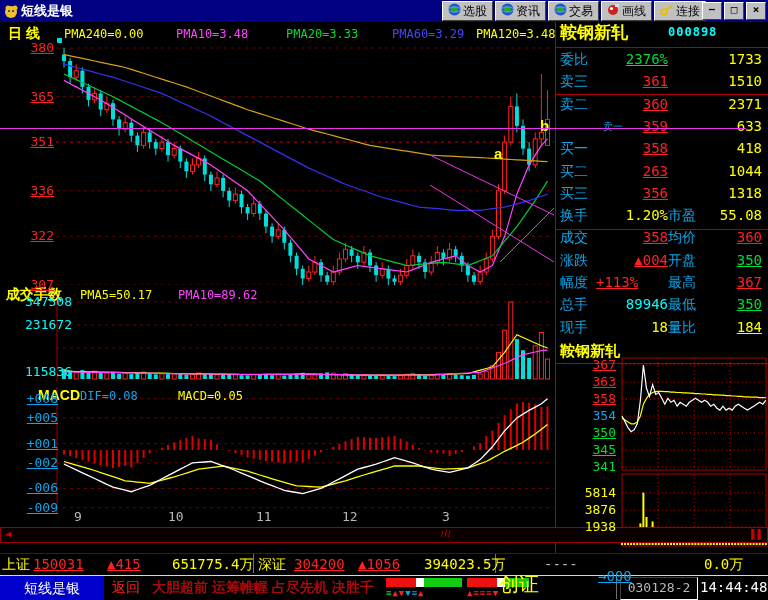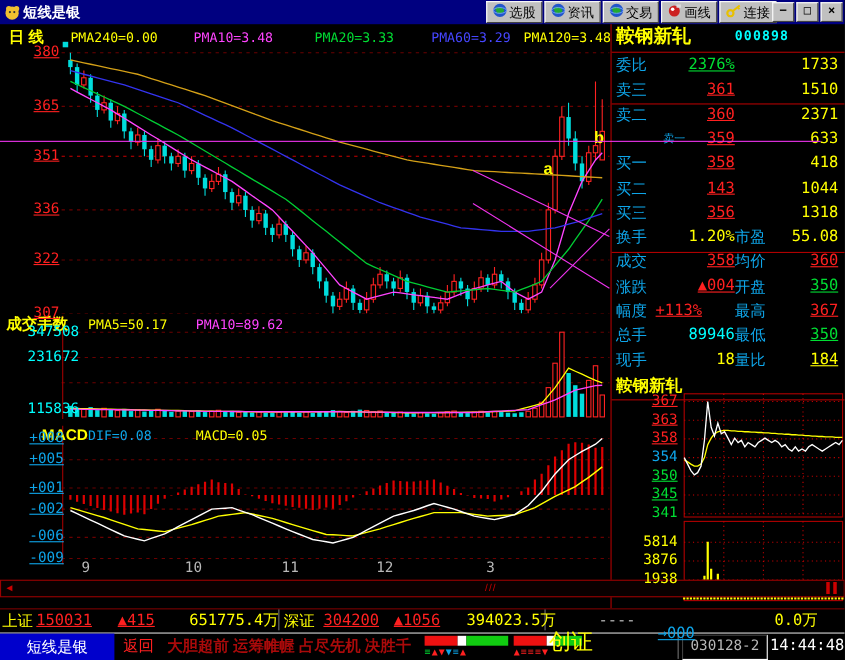--- a/index.html
+++ b/index.html
@@ -624,21 +624,21 @@
     <span class="t wht" style="left: 560px; top: 96.6px; font-size: 14px;">卖二</span>
     <span class="t mono red u" style="left: 596px; top: 96.6px; width: 72px; text-align: right; font-size: 14px;">360</span>
     <span class="t mono yel" style="left: 692px; top: 96.6px; width: 70px; text-align: right; font-size: 14px;">2371</span>
     <span class="t wht" style="left: 560px; top: 118.9px; font-size: 10px; margin-left: 43px;">卖一</span>
     <span class="t mono red u" style="left: 596px; top: 118.9px; width: 72px; text-align: right; font-size: 14px;">359</span>
     <span class="t mono yel" style="left: 692px; top: 118.9px; width: 70px; text-align: right; font-size: 14px;">633</span>
     <span class="t wht" style="left: 560px; top: 141.2px; font-size: 14px;">买一</span>
     <span class="t mono red u" style="left: 596px; top: 141.2px; width: 72px; text-align: right; font-size: 14px;">358</span>
     <span class="t mono yel" style="left: 692px; top: 141.2px; width: 70px; text-align: right; font-size: 14px;">418</span>
     <span class="t wht" style="left: 560px; top: 163.5px; font-size: 14px;">买二</span>
-    <span class="t mono red u" style="left: 596px; top: 163.5px; width: 72px; text-align: right; font-size: 14px;">143</span>
+    <span class="t mono red u" style="left: 596px; top: 163.5px; width: 72px; text-align: right; font-size: 14px;">263</span>
     <span class="t mono yel" style="left: 692px; top: 163.5px; width: 70px; text-align: right; font-size: 14px;">1044</span>
     <span class="t wht" style="left: 560px; top: 185.8px; font-size: 14px;">买三</span>
     <span class="t mono red u" style="left: 596px; top: 185.8px; width: 72px; text-align: right; font-size: 14px;">356</span>
     <span class="t mono yel" style="left: 692px; top: 185.8px; width: 70px; text-align: right; font-size: 14px;">1318</span>
     <span class="t wht" style="left: 560px; top: 208.1px; font-size: 14px;">换手</span>
     <span class="t mono yel" style="left: 596px; top: 208.1px; width: 72px; text-align: right; font-size: 14px;">1.20%</span>
     <span class="t wht" style="left: 668px; top: 208.1px; font-size: 14px;">市盈</span>
     <span class="t mono yel" style="left: 692px; top: 208.1px; width: 70px; text-align: right; font-size: 14px;">55.08</span>
     <span class="t wht" style="left: 560px; top: 230.4px; font-size: 14px;">成交</span>
     <span class="t mono red u" style="left: 596px; top: 230.4px; width: 72px; text-align: right; font-size: 14px;">358</span>

